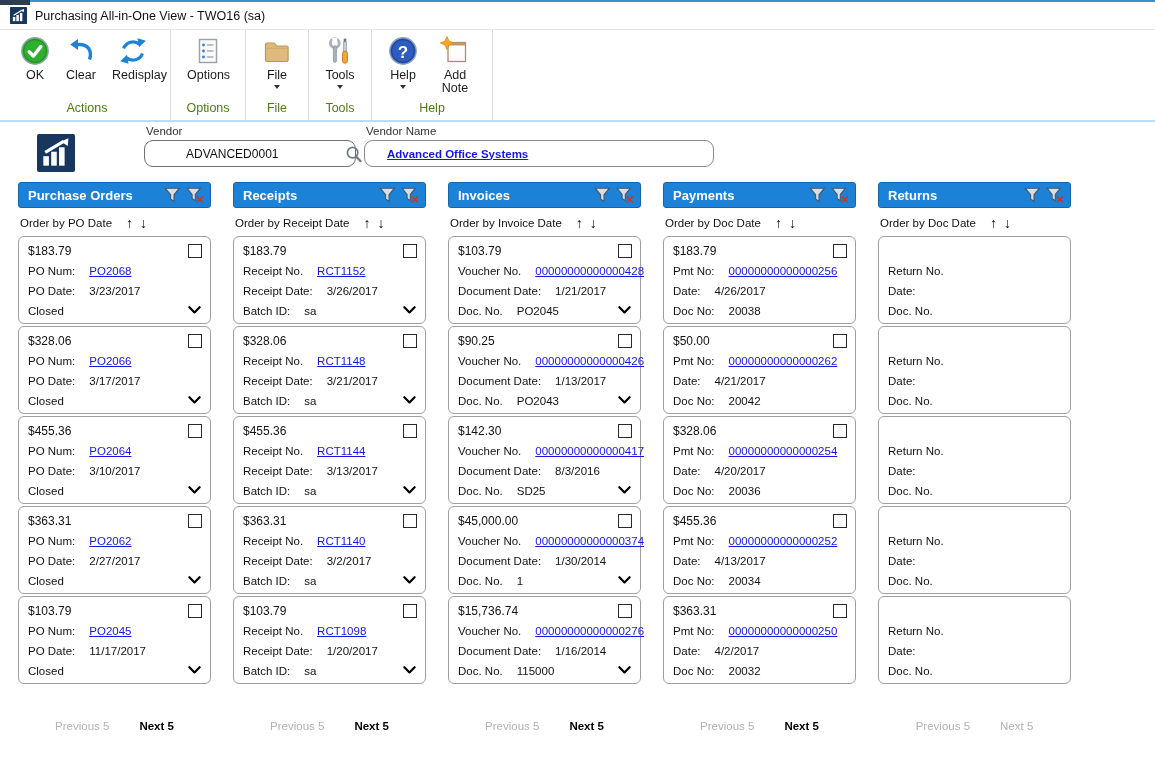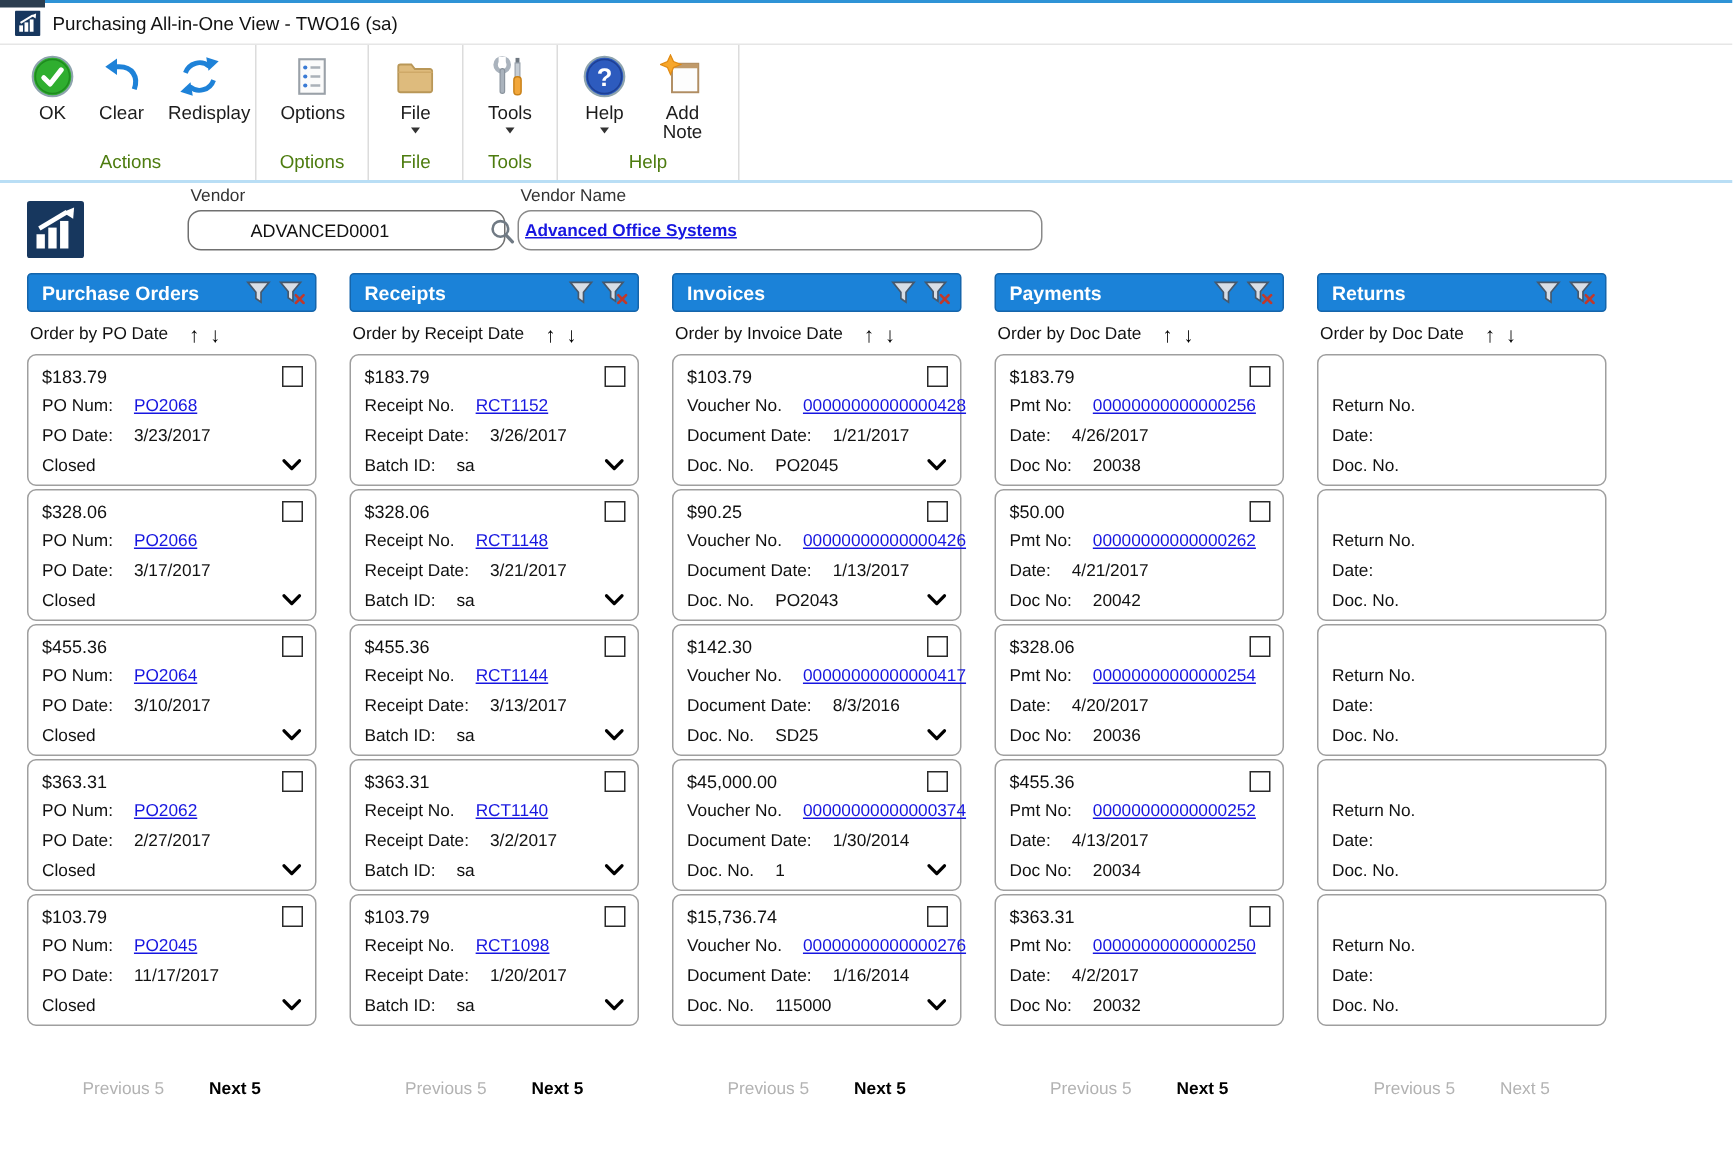--- a/index.html
+++ b/index.html
@@ -25,32 +25,32 @@
   .ribbon-group { display:flex; flex-direction:column; padding:2px 8px 0; border-right:1px solid #dcdcdc; }
   .group-buttons { display:flex; flex:1; align-items:flex-start; }
   .ribbon-btn { display:flex; flex-direction:column; align-items:center;
     padding:4px 8px 0; min-width:36px; cursor:pointer; border-radius:3px; }
   .ribbon-btn .btn-icon { width:30px; height:30px; }
   .ribbon-btn .btn-label { font-size:12.5px; color:#1c1c1c; margin-top:3px; line-height:13px; text-align:center; max-width:42px; }
   .ribbon-btn .caret { width:0; height:0; border-left:3.5px solid transparent; border-right:3.5px solid transparent; border-top:4px solid #333; margin-top:3px; }
   .group-label { text-align:center; font-size:12.5px; color:#4d7c0f; padding:4px 2px 5px; }
 
   
-  .vendor-section { position:relative; height:58px; }
+  .vendor-section { position:relative; height:58px;margin-left:19px; }
   .vendor-big-icon { position:absolute; left:18px; top:12px; width:38px; height:38px; }
   .field-label { position:absolute; font-size:11.5px; color:#333; }
   .lbl-vendor { left:127px; top:3px; }
   .lbl-vendor-name { left:347px; top:3px; }
   .vendor-input-wrap { position:absolute; left:125px; top:18px; width:212px; height:27px;
     border:1px solid #707070; border-radius:9px; background:#fff; display:flex; align-items:center;padding-left:32px; }
   .vendor-input { border:none; outline:none; flex:1; font-family:"Liberation Sans",sans-serif;
     font-size:12px; padding:0 4px 0 9px; background:transparent; color:#111; }
   .lookup-btn { width:22px; height:20px; margin-right:4px; cursor:pointer; display:flex; align-items:center; justify-content:center; }
   .vendor-name-box { position:absolute; left:345px; top:18px; width:350px; height:27px;
-    border:1px solid #8a8a8a; border-radius:9px; background:#fff; display:flex; align-items:center; padding:0 4px; }
+    border:1px solid #8a8a8a; border-radius:9px; background:#fff; display:flex; align-items:center; padding:0 22px; }
   a.link, .link { color:#1716e0; text-decoration:underline; cursor:pointer; }
   .vendor-name-box .link { font-size:11.5px; font-weight:bold; }
 
   
   .columns { display:flex; gap:22px; padding-left:18px; margin-top:2px; }
   .column { width:193px; flex:0 0 auto; }
   .col-header { height:26px; background:#1b82d8; border:1px solid #1565ab; border-radius:3px;
     color:#fff; font-weight:bold; font-size:13px; display:flex; align-items:center; padding:0 6px 0 9px; }
   .hdr-icons { margin-left:auto; display:flex; gap:5px; align-items:center; }
   .hicon { display:flex; cursor:pointer; }

